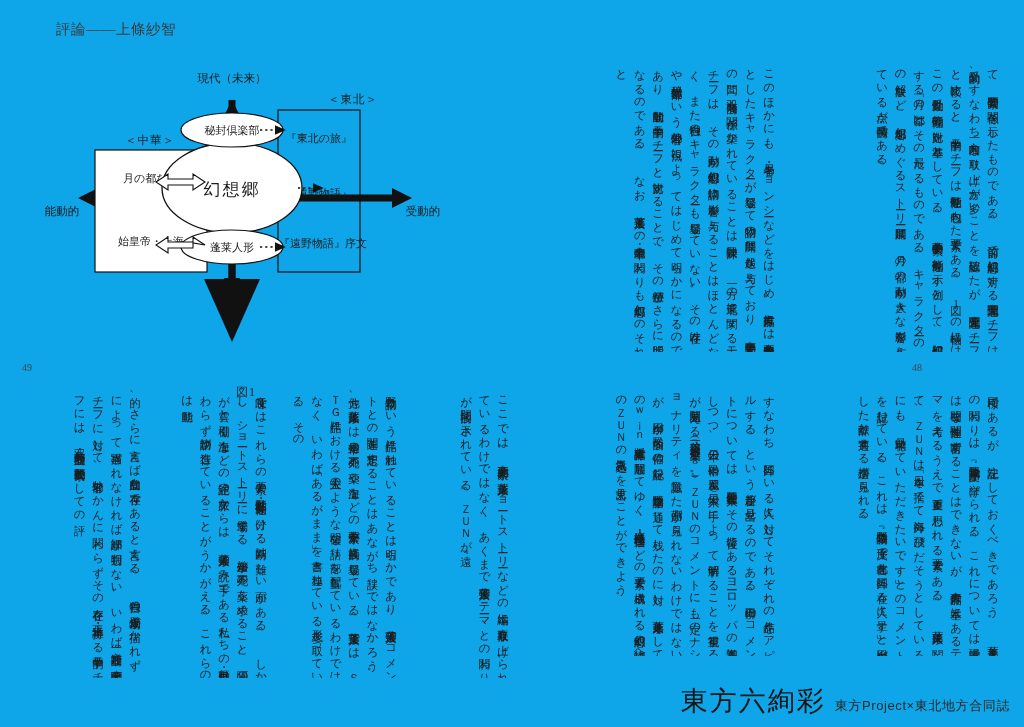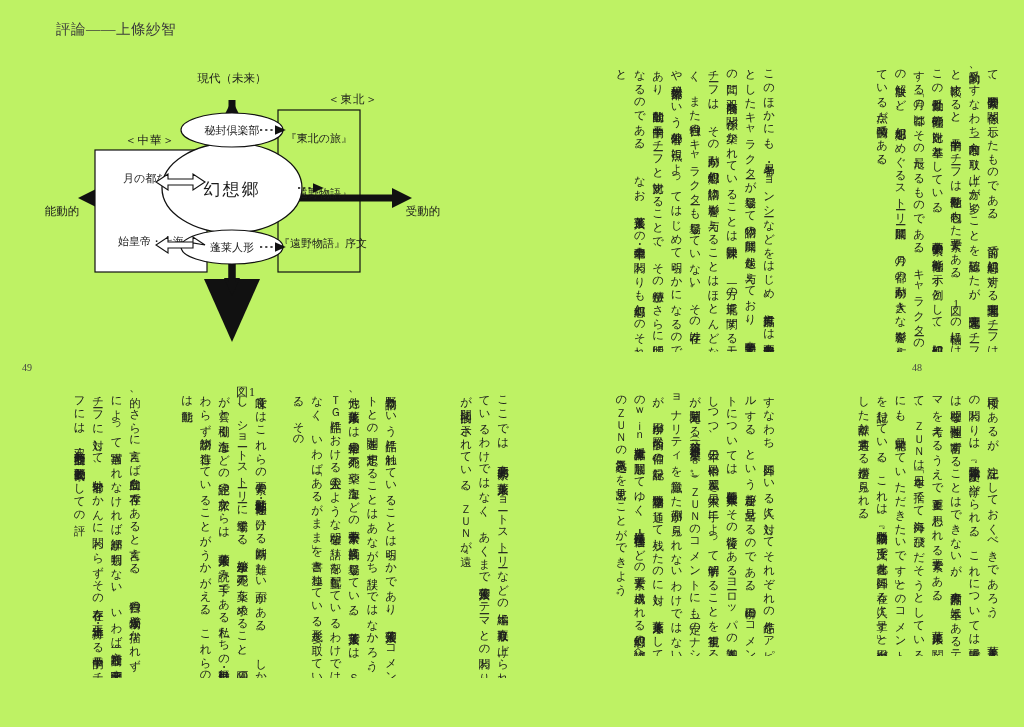--- a/index.html
+++ b/index.html
@@ -13,21 +13,21 @@
     position: relative;
     font-family: "Liberation Serif", "DejaVu Serif", serif;
     color: #1a1a1a;
     overflow: hidden;
   }
 
   
   #spread {
     position: absolute;
     inset: 0;
-    background: #bef264;
+    background: #0ea5e9;
   }
 
   
   #running-head {
     position: absolute;
     left: 56px;
     top: 20px;
     font-size: 14.5px;
     letter-spacing: 0.5px;
     color: #3a3a3a;
@@ -237,14 +237,18 @@
   <div class="vtext" id="p48-col-d">すなわち、外国にいる人々に対してそれぞれの作品をアピールする、という趣旨が見出せるのである。柳田のコメントについては、外国在住日本人とその背後にあるヨーロッパの知識人を意識しつつ、日本の民俗や風習を日本人の手によって解明することを重視する姿勢が垣間見える（谷川健一『谷川健一全集18』）。ＺＵＮのコメントにも一定のナショナリティを意識した側面が見られないわけではないが、柳田が民俗的な信仰の記録を、遠野物語を通じて残したのに対し、蓬莱人形そして後のｗｉｎ版東方作品で展開してゆく、魔法・妖怪・迷信などの要素で構成される幻想郷の物語へのＺＵＮの意気込みを見出すことができよう。</div>
 
   <div class="vtext" id="p49-col-a">ここでは、東北的要素が蓬莱人形ショートストーリーなどの本編に直接取り上げられているわけではなく、あくまで蓬莱人形のテーマとの関わりが間接的に示されている。ＺＵＮが『遠</div>
 
   <div class="vtext" id="p49-col-b">野物語』という作品に触れていることは明らかであり、蓬莱人形のコメントとの関連を想定することはあながち誤りではなかろう。　他方、蓬莱人形には始皇帝の不死の薬や上海などの中華要素が直接的に登場している。蓬莱人形では、ＳＴＧ作品における主人公のような明確な語り部を配置しているわけではなく、いわば「あるがまま」を書き連ねている形式を取っている。その</div>
 
   <div class="vtext" id="p49-col-c">意味ではこれらの要素の能動性・受動性を分ける判断は難しい面がある。　しかし、ショートストーリーに登場する、始皇帝が不死の薬を求めること、阿片の煙が雲と棚引く上海などの記述の文脈からは、蓬莱人形の読み手である私たちの行動・思考に関わらず物語が進行していることがうかがえる。これらの要素は能動</div>
 
   <div class="vtext" id="p49-col-d">的、さらに言えば自立的な存在であると言える。　独自の登場人物が描かれず、外部者によって描写されなければ詳細が判明しない、いわば一方通行的な東北関連モチーフに対して、外部者いかんに関わらずその存在を主張・維持する中華的モチーフには、双方向的・自立的な能動的要素としての評</div>
 
+  <div id="colophon">
+    <span id="colophon-logo">東方六絢彩</span>
+    <span id="colophon-sub">東方Project×東北地方合同誌</span>
+  </div>
 
 </div>
 
 </body></html>

